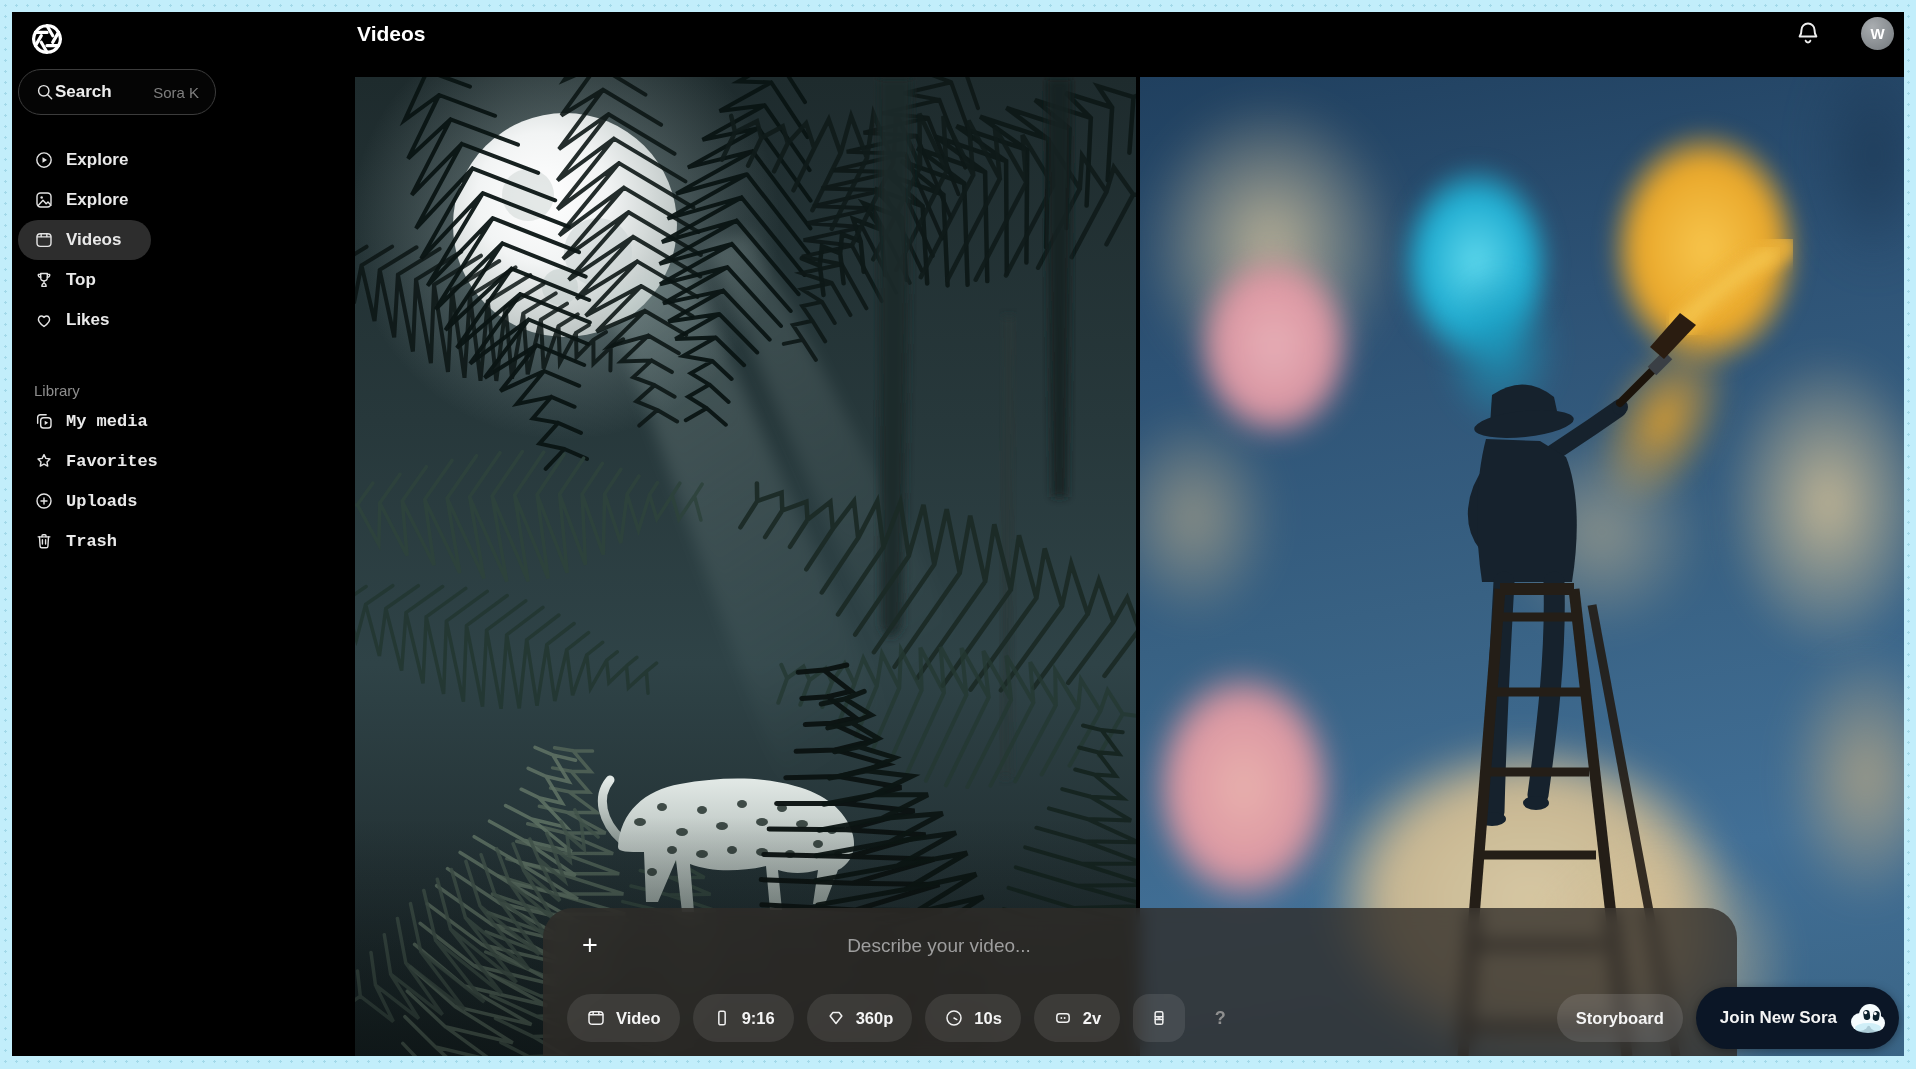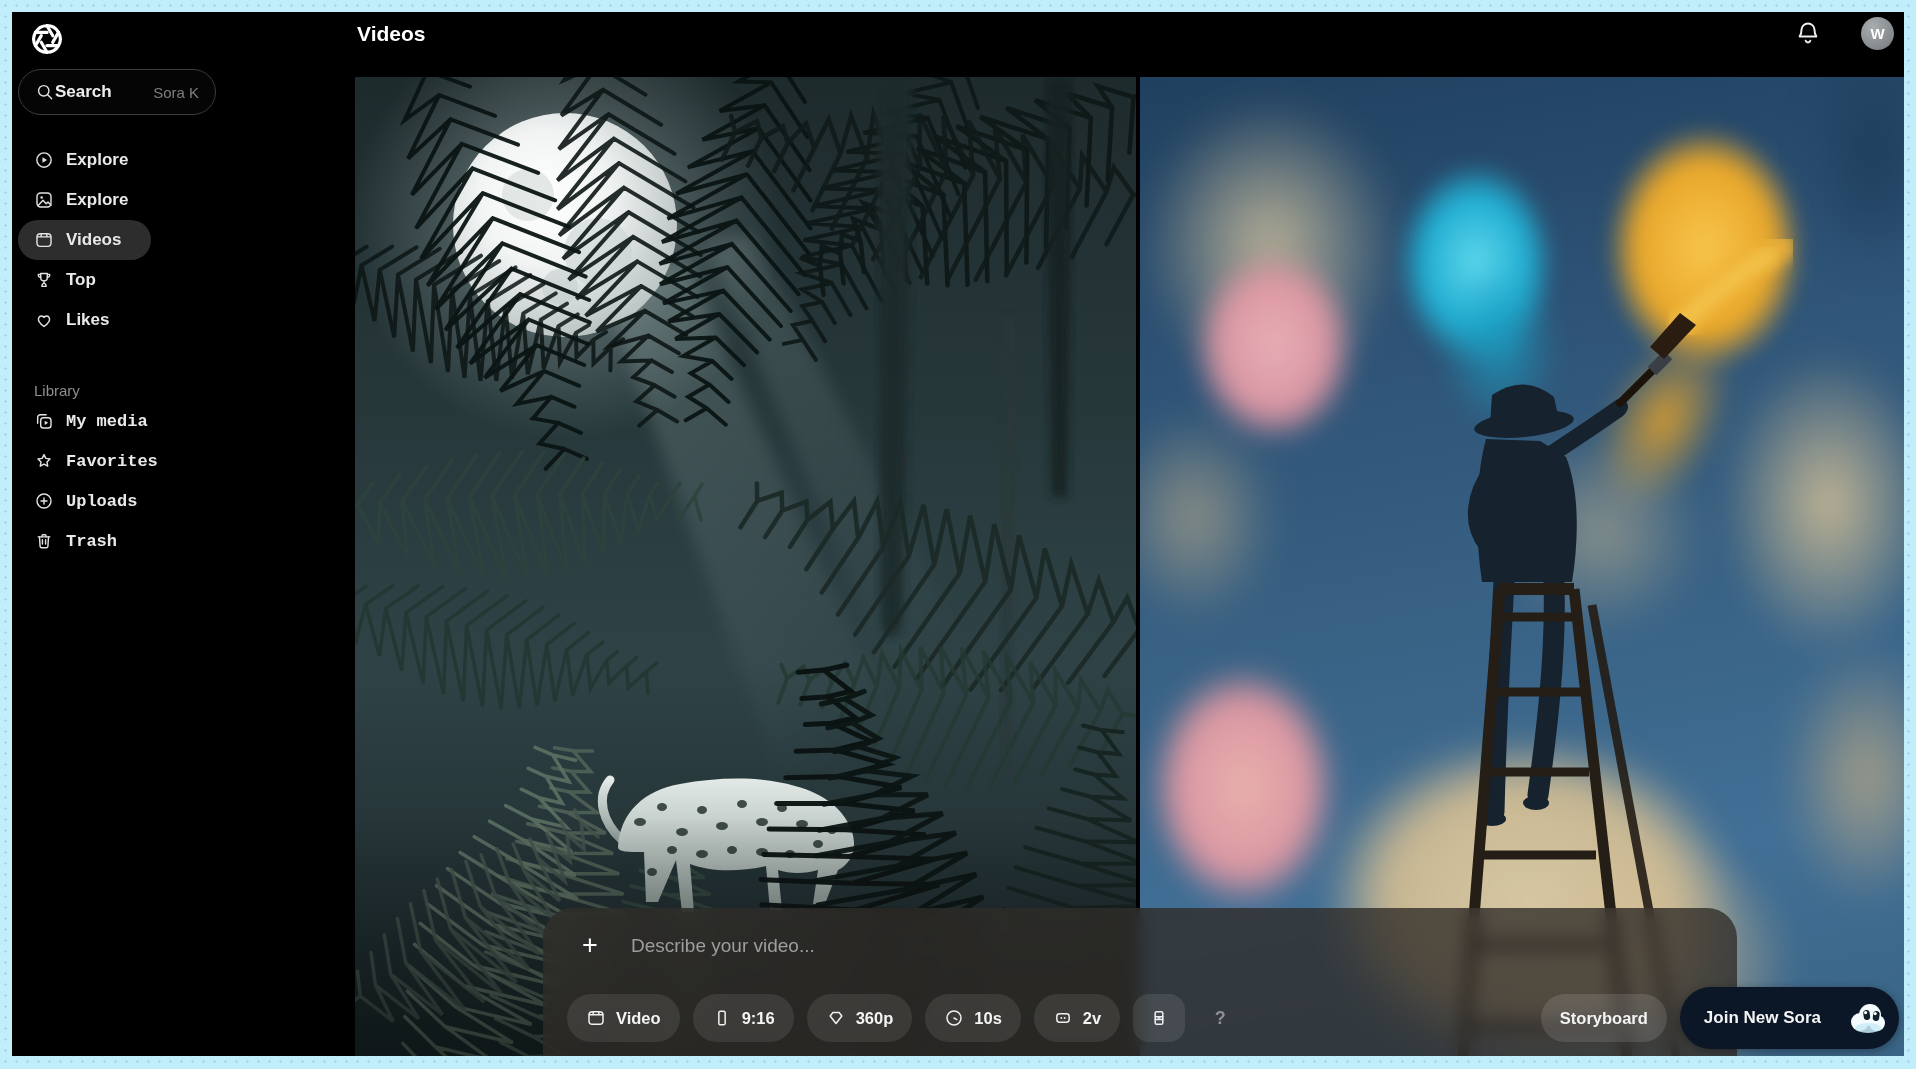--- a/index.html
+++ b/index.html
@@ -40,32 +40,32 @@
   .t-right{left:785px;right:0;background:linear-gradient(170deg,#20405f 0%,#2d5275 26%,#386183 52%,#416f96 78%,#3a6485 100%);}
   .t-left svg,.t-right svg{position:absolute;inset:0;width:100%;height:100%;}
   .cloud{position:absolute;border-radius:50%;}
 
   
   .composer{position:absolute;left:531px;top:896px;width:1194px;bottom:0;z-index:40;
     background:rgba(47,44,40,.78);backdrop-filter:blur(9px);border-radius:30px 30px 0 0;}
   .plus-btn{position:absolute;left:30px;top:20px;width:34px;height:34px;color:#fff;font-size:27px;font-weight:400;
     display:flex;align-items:center;justify-content:center;cursor:pointer;}
   .prompt{position:absolute;left:86px;top:22px;width:620px;height:32px;background:transparent;border:none;outline:none;
-    font-family:"Liberation Sans",sans-serif;font-size:19px;color:#5eead4;}
+    font-family:"Liberation Sans",sans-serif;font-size:19px;color:#5eead4;text-align:center;}
   .prompt::placeholder{color:#9e9e9e;}
   .optrow{position:absolute;left:24px;right:24px;bottom:14px;height:48px;display:flex;align-items:center;gap:13px;}
   .pill{height:48px;border-radius:24px;background:rgba(240,240,240,.10);border:none;display:flex;align-items:center;
     gap:10px;padding:0 19px;cursor:pointer;color:#f4f4f4;font-family:"Liberation Sans",sans-serif;
     font-size:16.5px;font-weight:700;white-space:nowrap;}
   .pill .ic svg{stroke:#f0f0f0;stroke-width:1.8;}
   .sq{width:52px;padding:0;justify-content:center;border-radius:16px;}
   .help{background:transparent;color:#8f8f8f;font-size:18px;width:44px;justify-content:center;padding:0;}
   .spacer{flex:1;}
   .storyboard{background:rgba(240,240,240,.13);}
-  .join{height:62px;border-radius:31px;background:#0b1626;padding:0 12px 0 24px;gap:26px;margin-right:-186px;
+  .join{height:62px;border-radius:31px;background:#0b1626;padding:0 12px 0 24px;gap:10px;margin-right:-186px;
     box-shadow:0 2px 10px rgba(0,0,0,.35);font-size:17px;}
   .mascot{width:40px;height:40px;flex:none;}
 </style>
 </head>
 <body>
 
 <div class="frame">
 <div id="app">
 
   <div class="sidebar">

